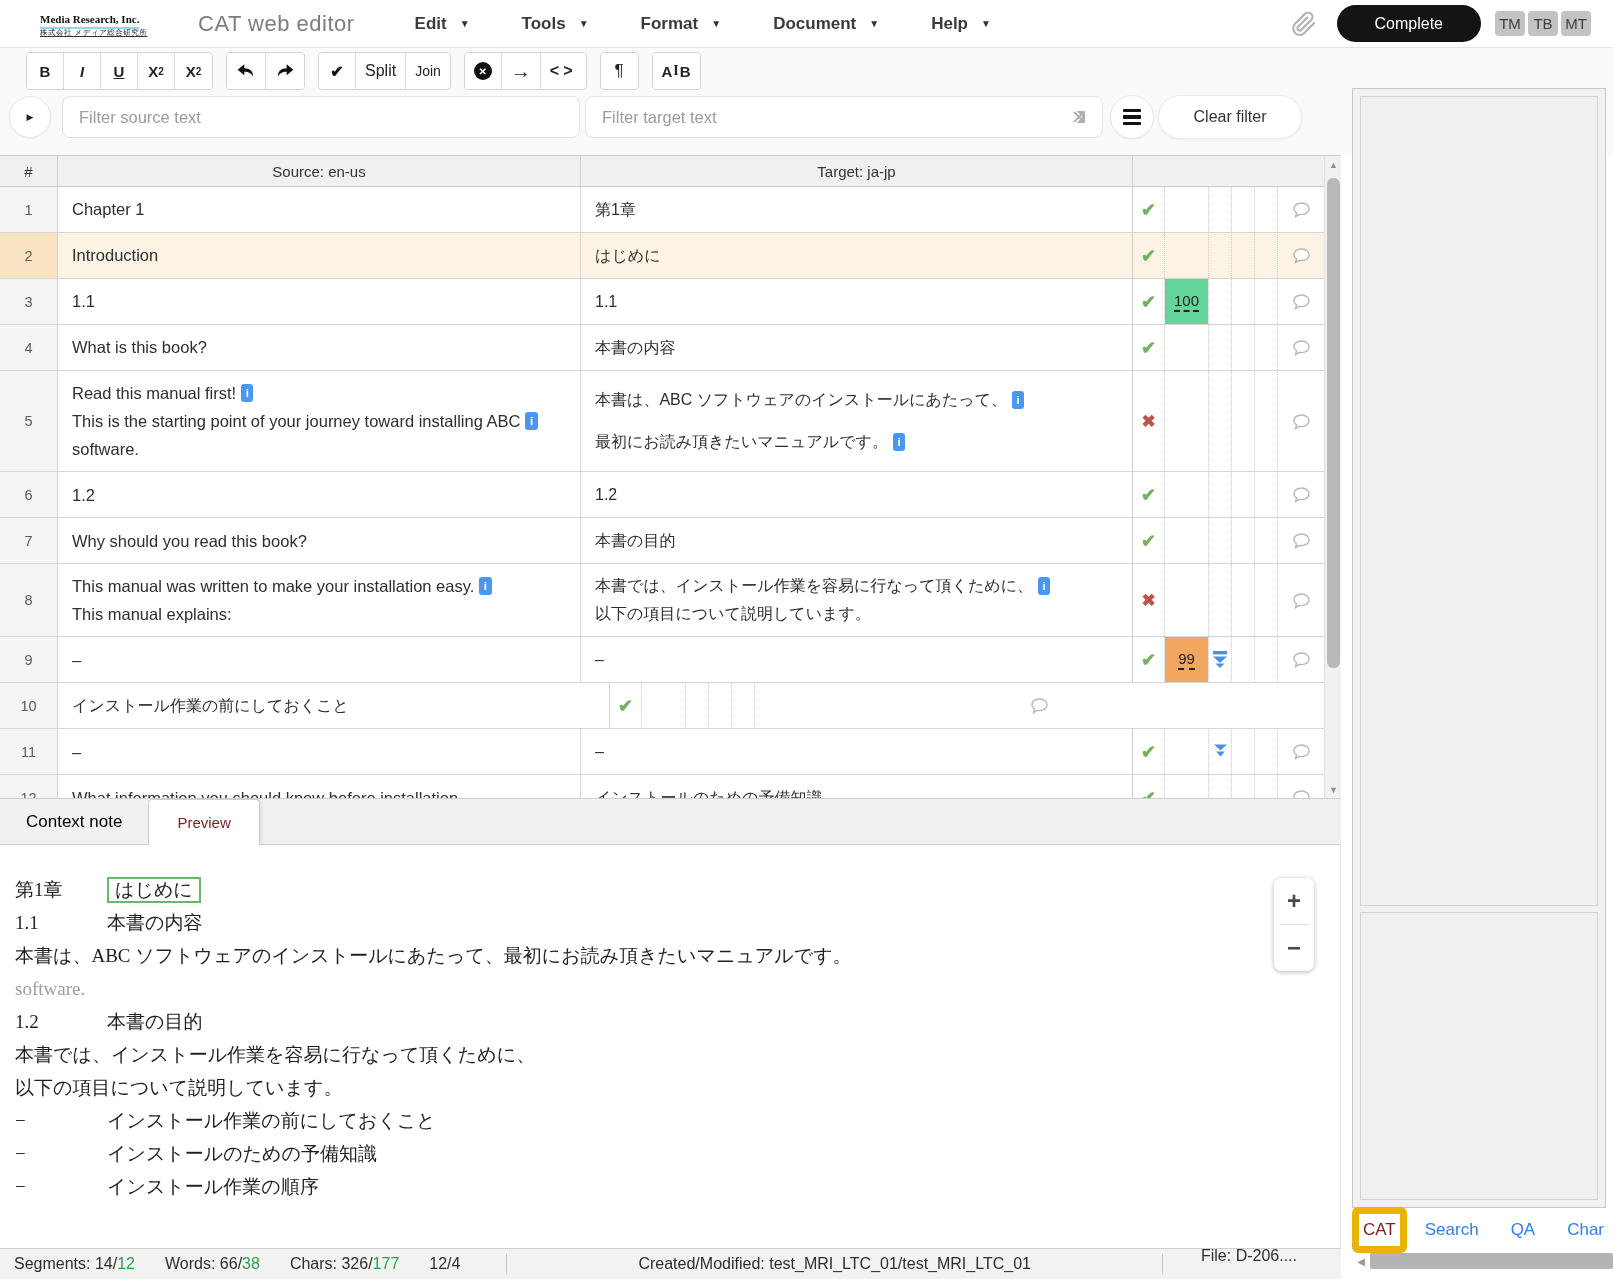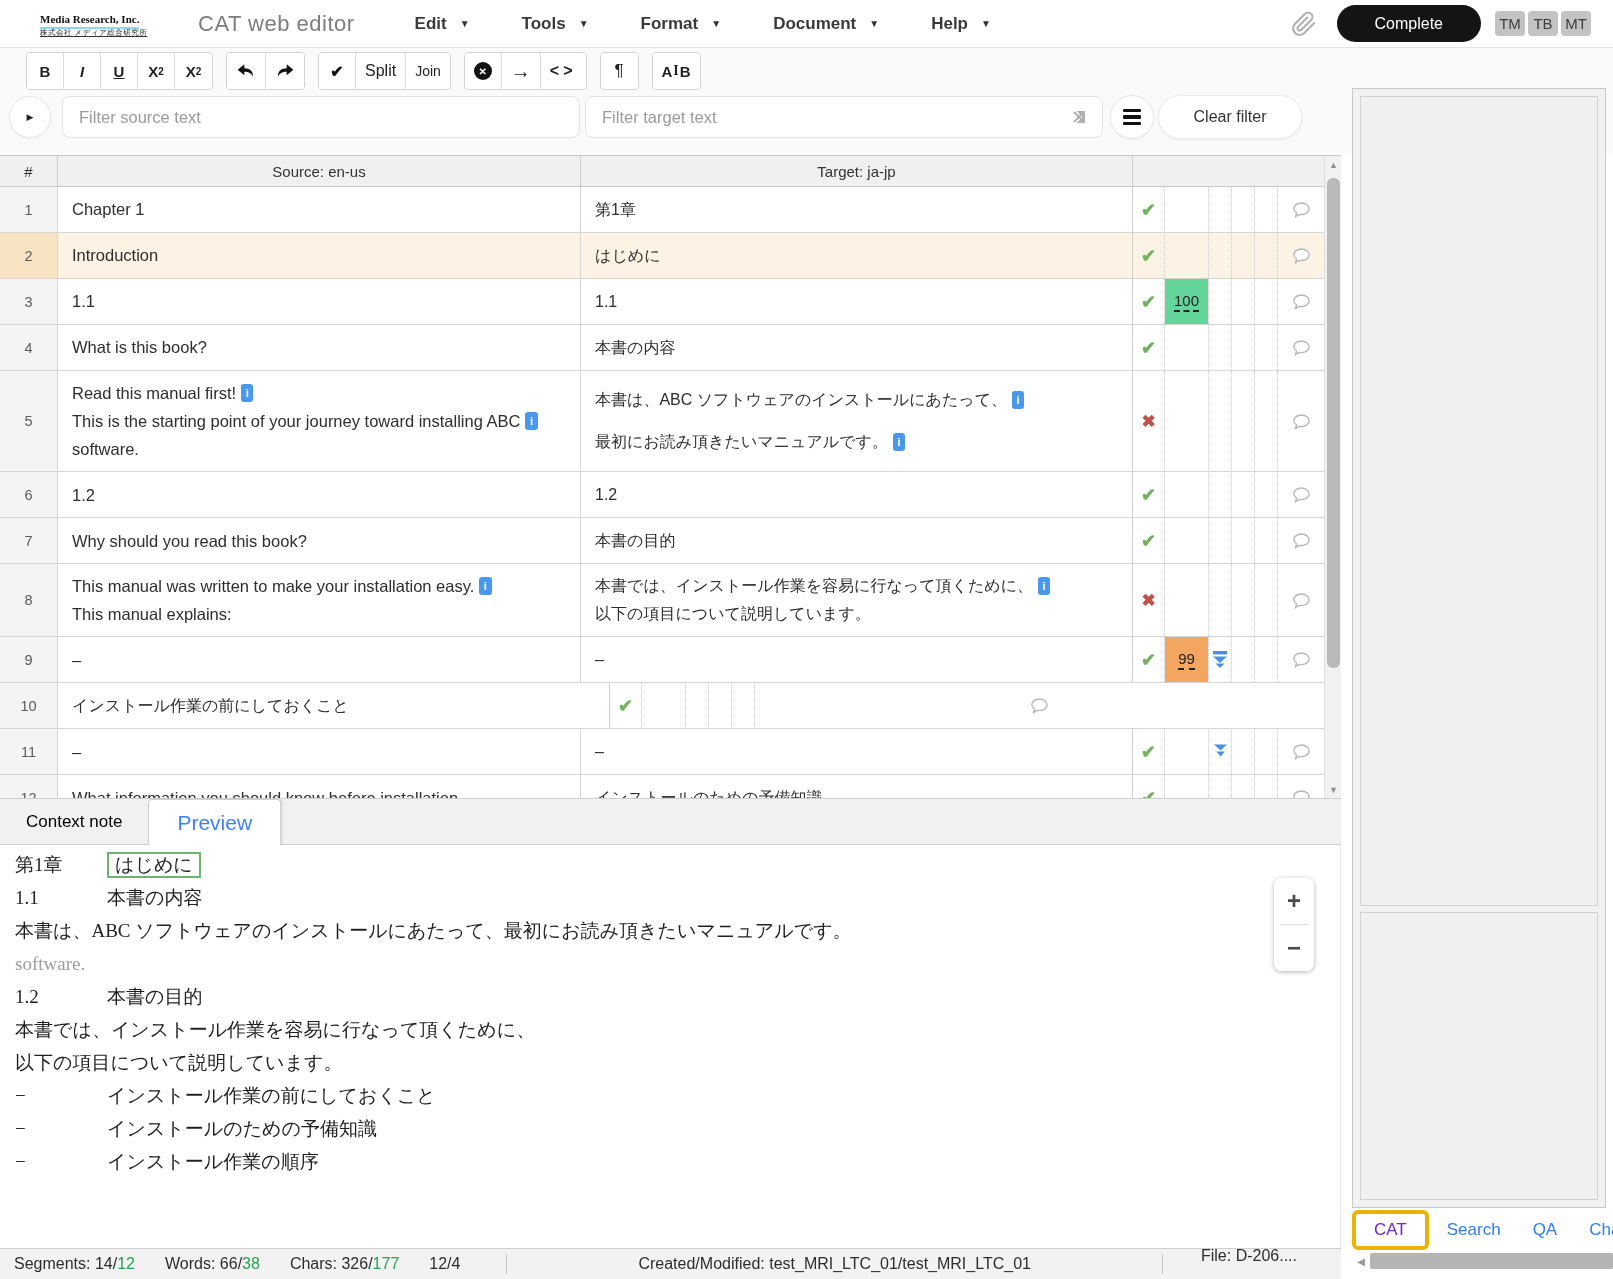--- a/index.html
+++ b/index.html
@@ -97,24 +97,24 @@
     border-left:1px solid #e0e0e0; }
   .vscroll .up { position:absolute; top:4px; left:0; width:17px; text-align:center; font-size:9px; color:#8f8f8f; }
   .vscroll .dn { position:absolute; bottom:4px; left:0; width:17px; text-align:center; font-size:9px; color:#8f8f8f; }
   .vscroll .thumb { position:absolute; top:22px; left:2px; width:13px; height:490px; background:#b9b9b9; border-radius:6px; }
 
   
   .btabs { left:0; top:798px; width:1341px; height:47px; background:#f1f1f1;
     border-top:1px solid #cfcfcf; border-bottom:1px solid #cfcfcf; display:flex; align-items:stretch; }
   .tab-ctx { color:#000000; font-size:17px; display:flex; align-items:center; padding:0 26px; }
   .tab-prev { background:#fff; border:1px solid #cfcfcf; border-bottom:none; border-radius:4px 4px 0 0;
-    margin-bottom:-1px; padding:0 28px; display:flex; align-items:center; font-size:21px; color:#3b82f6;
+    margin-bottom:-1px; padding:0 28px; display:flex; align-items:center; font-size:15px; color:#7f1d1d;
     box-shadow:2px 0 3px rgba(0,0,0,.07); }
   .preview { left:0; top:845px; width:1341px; height:403px; background:#fff; border-right:1px solid #e7e7e7;
-    padding:3px 0 0 15px; font-family:"Liberation Serif", serif; font-size:19px; color:#1f1f1f; }
+    padding:28px 0 0 15px; font-family:"Liberation Serif", serif; font-size:19px; color:#1f1f1f; }
   .pline { line-height:33px; white-space:nowrap; }
   .pline .lead { display:inline-block; min-width:92px; }
   .pline .boxed { border:2px solid #6db56d; padding:0 6px 1px; }
   .pline .muted { color:#9d9d9d; }
   .zoomctl { position:absolute; left:1274px; top:33px; width:40px; background:#fff; border-radius:8px;
     box-shadow:0 1px 5px rgba(0,0,0,.3); display:flex; flex-direction:column; overflow:hidden; }
   .zoomctl button { background:#fff; border:none; height:46px; font-size:24px; color:#4a4a4a; font-weight:bold;
     font-family:"Liberation Sans",sans-serif; }
   .zoomctl .zdiv { height:1px; background:#dcdcdc; margin:0 6px; }
 
@@ -129,21 +129,21 @@
   .sb-file { margin:0 44px 16px 38px; white-space:nowrap; }
 
   
   .side-outer { left:1352px; top:88px; width:254px; height:1120px; background:#f1f1f1;
     border:1px solid #c7c7c7; padding:7px; display:flex; flex-direction:column; gap:6px; }
   .side-inner { border:1px solid #d2d2d2; background:#f0f0f0; }
   .side-inner.top { flex:0 0 810px; }
   .side-inner.bot { flex:1; }
   .side-tabs { left:1352px; top:1212px; width:261px; height:36px; display:flex; align-items:center; gap:4px; }
   .stab { font-size:17px; padding:6px 14px; color:#2f80ed; white-space:nowrap; background:transparent; border:none; }
-  .stab.active { background:#fff; border:4px solid #eab308; border-radius:6px; color:#6d28d9; padding:6px 18px; }
+  .stab.active { background:#fff; border:7px solid #eab308; border-radius:6px; color:#7f1d1d; padding:6px 4px; }
   .hscroll { left:1352px; top:1252px; width:261px; height:18px; display:flex; align-items:center; }
   .hscroll .left { font-size:10px; color:#999; width:18px; text-align:center; }
   .hscroll .hthumb { flex:1; height:16px; background:#b4b4b4; border-radius:2px; }
 </style>
 </head>
 <body>
 
 <div id="app">
 
   <header class="abs topbar">

